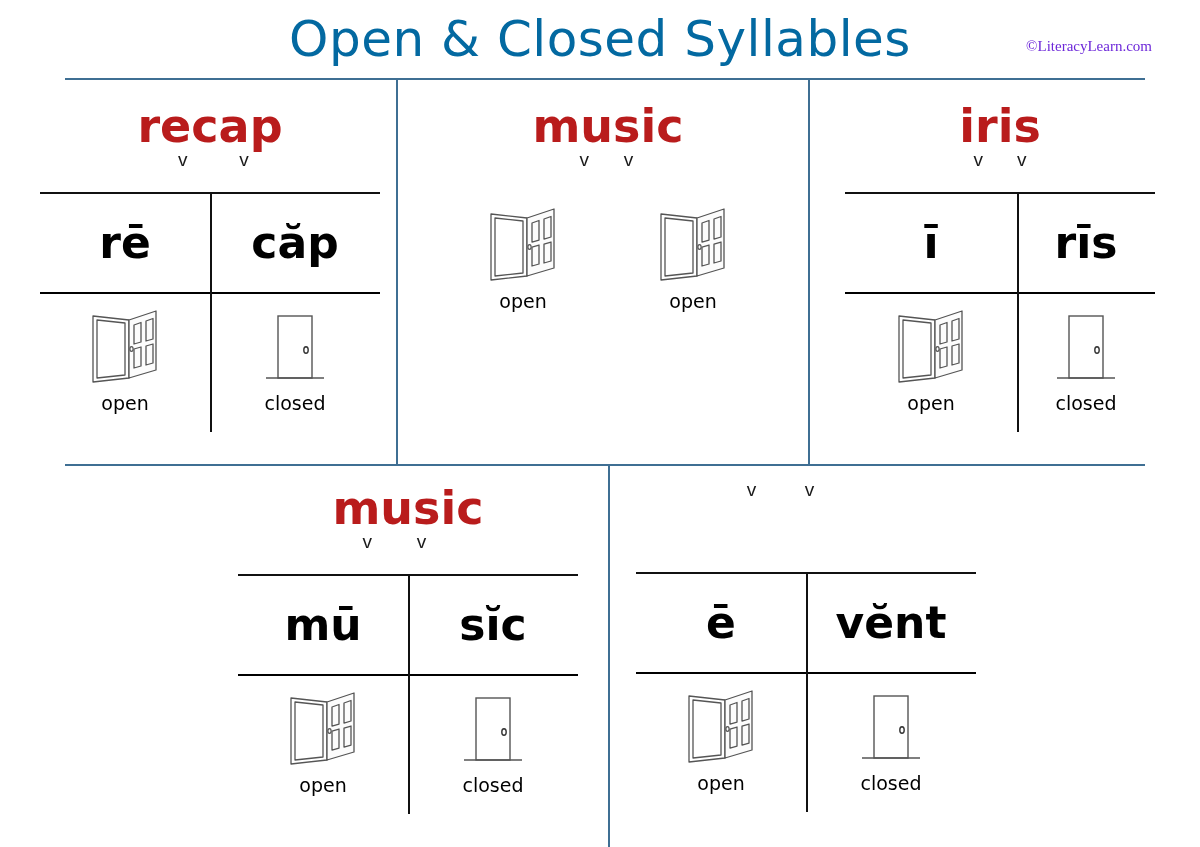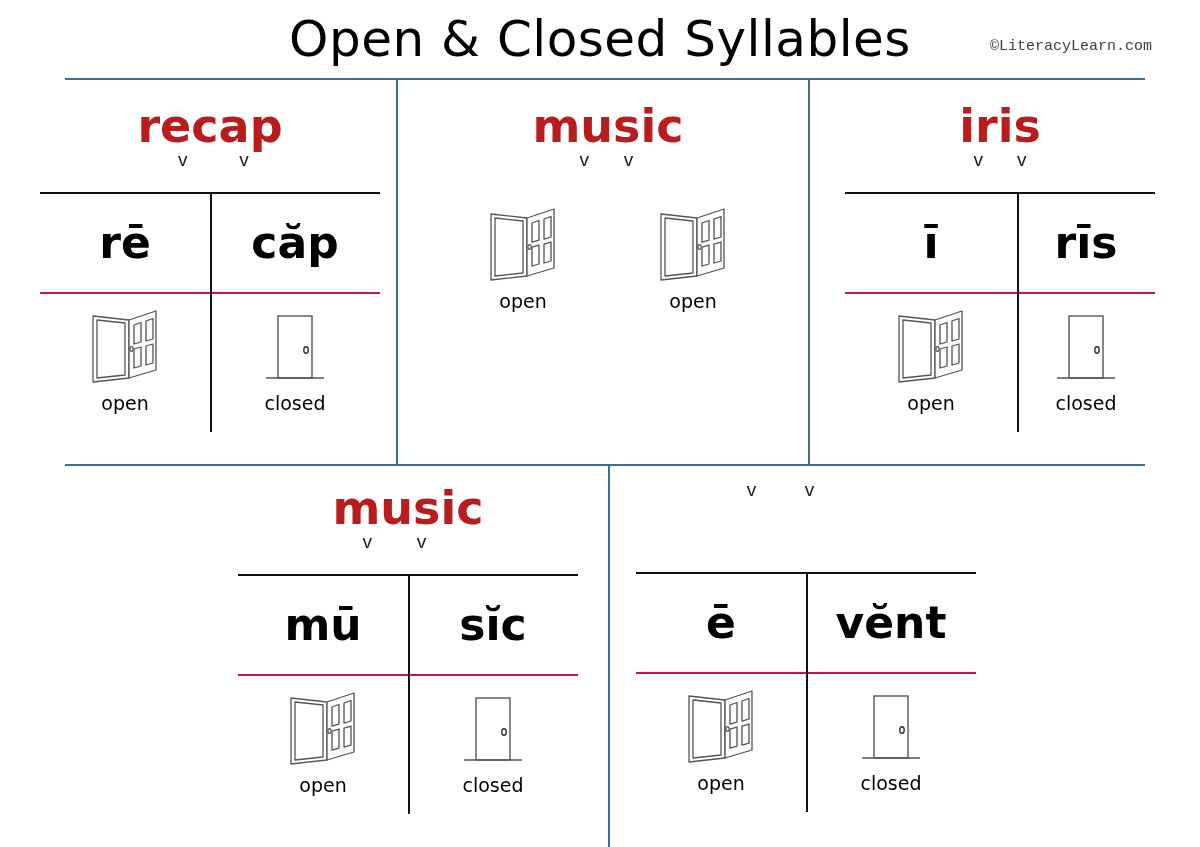--- a/index.html
+++ b/index.html
@@ -31,30 +31,30 @@
   #page-title {
     position: absolute;
     left: 0;
     top: 10px;
     width: 1200px;
     text-align: center;
     font-size: 50px;
     font-weight: 400;
     letter-spacing: 0.5px;
     font-family: "DejaVu Sans", sans-serif;
-    color: #000000;
+    color: #0369a1;
     white-space: nowrap;
   }
   #copyright {
     position: absolute;
     right: 48px;
     top: 38px;
     font-size: 15px;
-    color: #404040;
-    font-family: Liberation Mono, monospace;
+    color: #6d28d9;
+    font-family: Liberation Serif, serif;
     white-space: nowrap;
   }
 
   
   .blue-h {
     position: absolute;
     height: 0;
     border-top: 2px solid #3f6f93;
   }
   .blue-v {
@@ -95,21 +95,21 @@
     color: #1a1a1a;
     line-height: 20px;
     transform: translateX(-50%);
   }
 
   
   .syl-table {
     position: relative;
     width: 100%;
     border-top: 2px solid #111;
-    border-bottom: 2px solid #be185d;
+    border-bottom: 2px solid #000000;
     height: 98px;
   }
   .syl-col {
     position: absolute;
     top: 0;
     height: 98px;
     display: flex;
     align-items: center;
     justify-content: center;
   }

